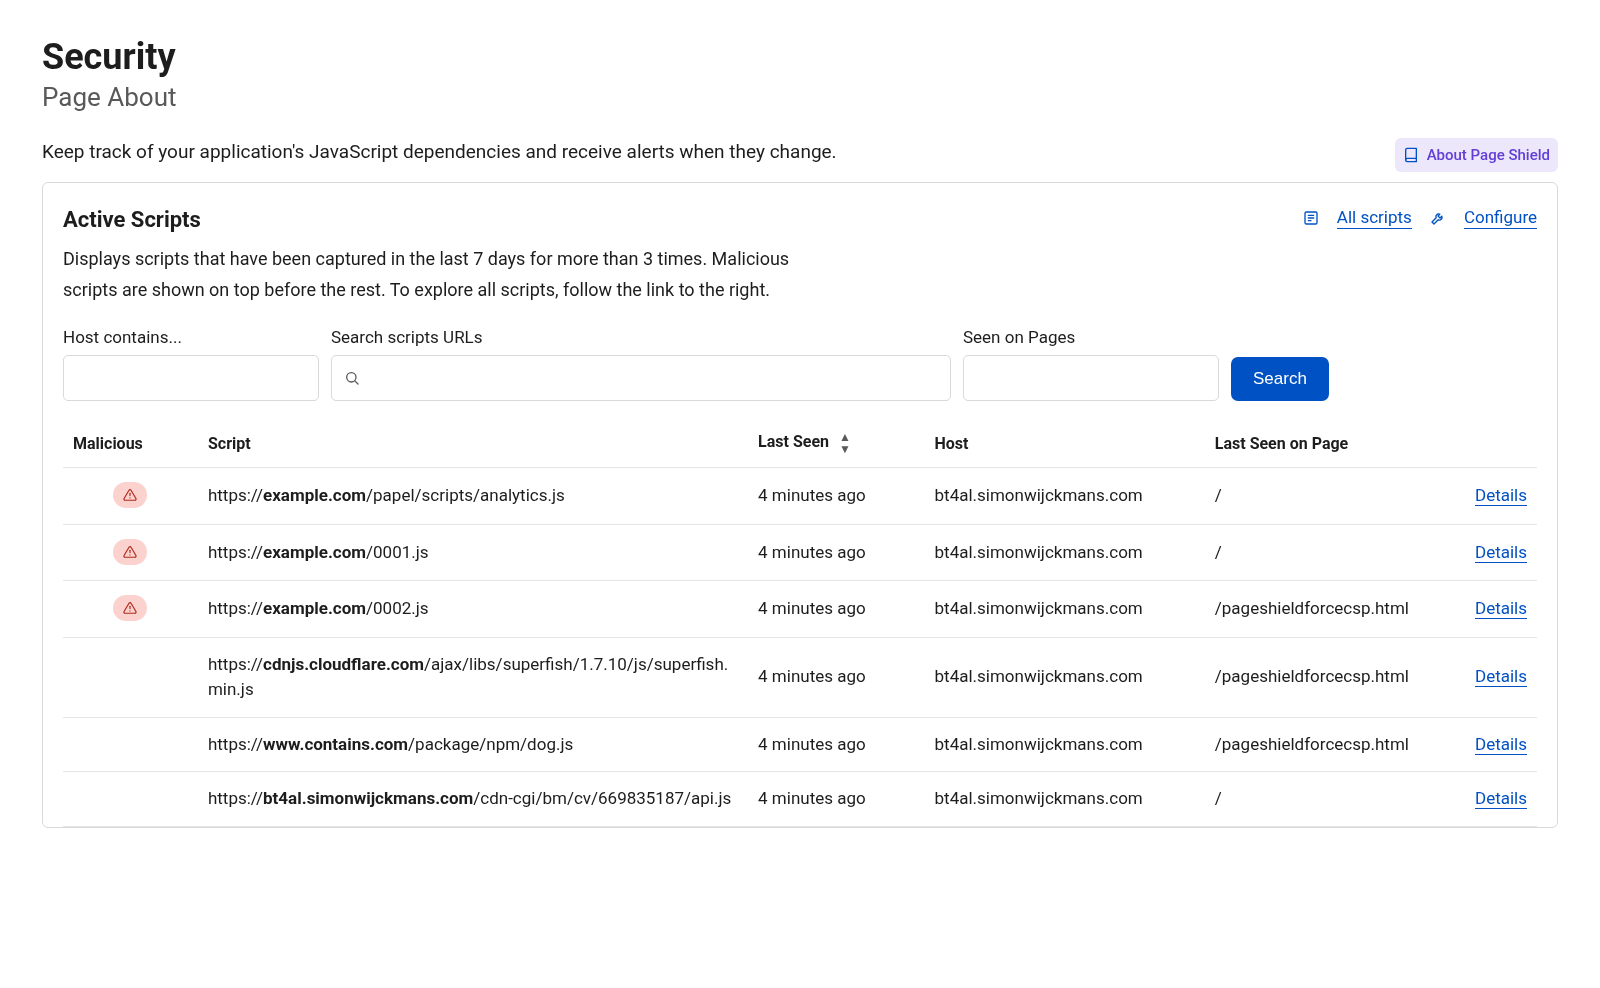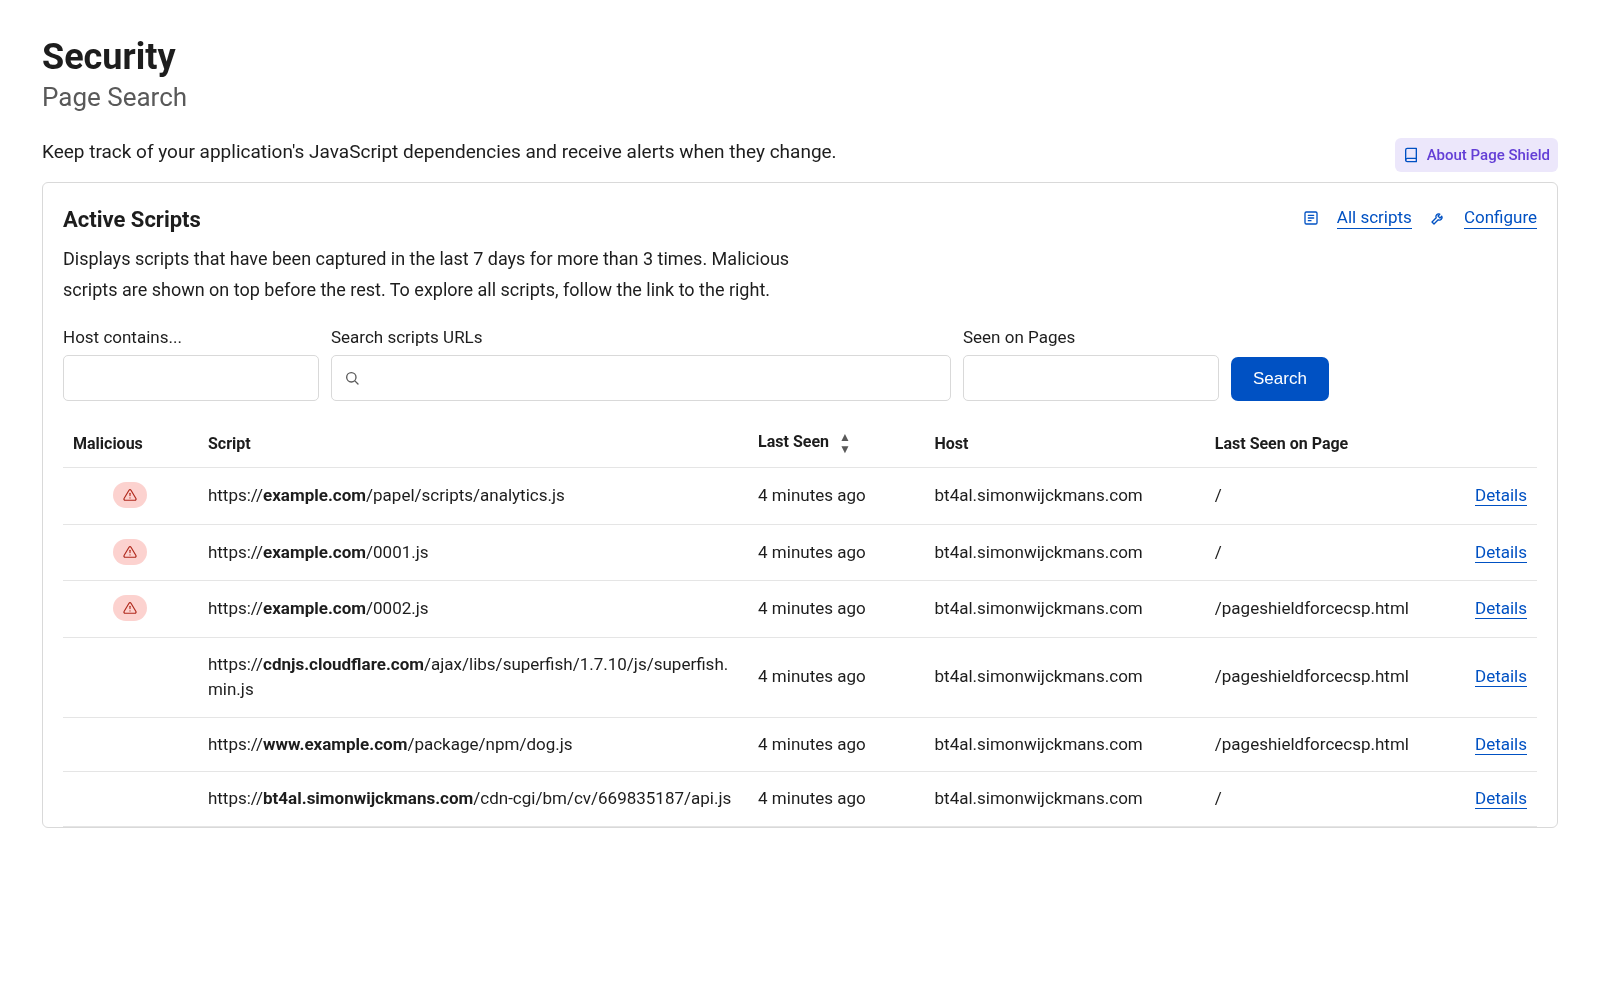--- a/index.html
+++ b/index.html
@@ -54,21 +54,21 @@
   td.col-det{width:80px;text-align:right;}
   .mal-badge{display:inline-flex;align-items:center;justify-content:center;width:34px;height:26px;border-radius:14px;background:var(--malicious-bg);color:var(--malicious-fg);}
   .mal-badge svg{width:14px;height:14px;stroke:var(--malicious-fg);}
   .detlink{color:var(--blue-link);border-bottom:1px solid var(--blue-link);cursor:pointer;}
 </style>
 </head>
 <body>
 
 <div class="page">
   <h1>Security</h1>
-  <div class="subtitle">Page Search</div>
+  <div class="subtitle">Page About</div>
 
   <div class="intro-row">
     <div class="intro-text">Keep track of your application's JavaScript dependencies and receive alerts when they change.</div>
     <div class="chip">
       <span class="link-ico">
         <svg viewBox="0 0 24 24" fill="none" stroke-width="2" stroke-linecap="round" stroke-linejoin="round">
             <path d="M4 19.5A2.5 2.5 0 0 1 6.5 17H20"></path>
             <path d="M6.5 2H20v20H6.5A2.5 2.5 0 0 1 4 19.5v-15A2.5 2.5 0 0 1 6.5 2z"></path>
           </svg>
       </span>
@@ -187,21 +187,21 @@
           <tr>
             <td class="col-mal"></td>
             <td class="col-script">https://<b>cdnjs.cloudflare.com</b>/ajax/libs/superfish/1.7.10/js/superfish.min.js</td>
             <td class="col-last">4 minutes ago</td>
             <td class="col-host">bt4al.simonwijckmans.com</td>
             <td class="col-page">/pageshieldforcecsp.html</td>
             <td class="col-det"><span class="detlink">Details</span></td>
           </tr>
           <tr>
             <td class="col-mal"></td>
-            <td class="col-script">https://<b>www.example.com</b>/package/npm/dog.js</td>
+            <td class="col-script">https://<b>www.contains.com</b>/package/npm/dog.js</td>
             <td class="col-last">4 minutes ago</td>
             <td class="col-host">bt4al.simonwijckmans.com</td>
             <td class="col-page">/pageshieldforcecsp.html</td>
             <td class="col-det"><span class="detlink">Details</span></td>
           </tr>
           <tr>
             <td class="col-mal"></td>
             <td class="col-script">https://<b>bt4al.simonwijckmans.com</b>/cdn-cgi/bm/cv/669835187/api.js</td>
             <td class="col-last">4 minutes ago</td>
             <td class="col-host">bt4al.simonwijckmans.com</td>

